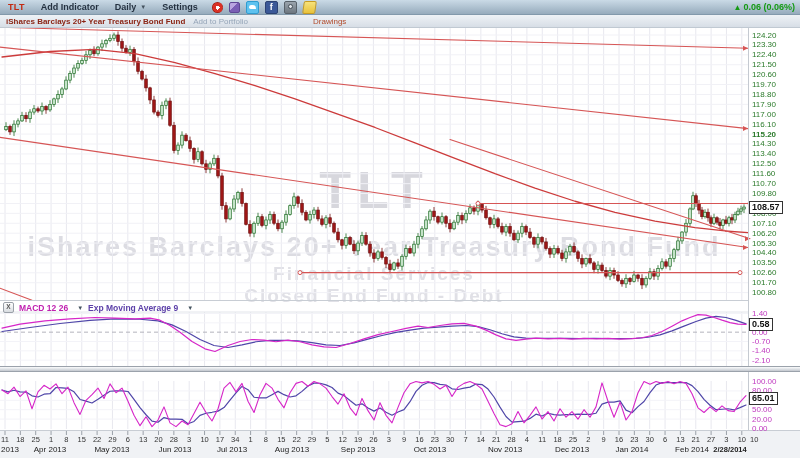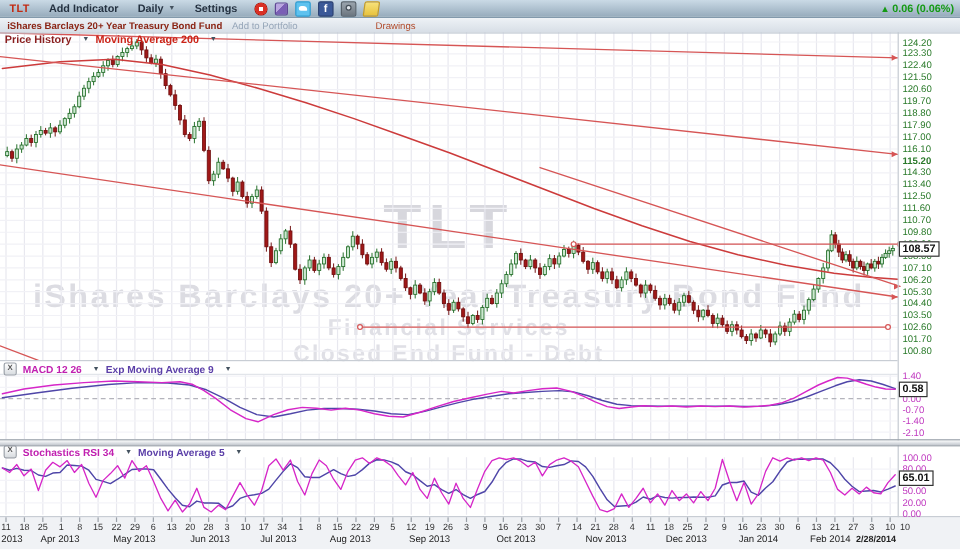--- a/index.html
+++ b/index.html
@@ -741,38 +741,25 @@
       <span>0.06 (0.06%)</span>
     </span>
   </div>
 
   <div class="subbar">
     <span class="fund">iShares Barclays 20+ Year Treasury Bond Fund</span>
     <span class="addport">Add to Portfolio</span>
     <span class="drawings">Drawings</span>
   </div>
 
-  <div class="paneHead ph-price">
-    <span class="lbl-maroon">Price History</span>
-    <span class="caret">▼</span>
-    <span class="lbl-red">Moving Average 200</span>
-    <span class="caret">▼</span>
-  </div>
   <div class="paneHead ph-macd">
     <span class="xbtn">X</span>
     <span class="lbl-magenta">MACD 12 26</span>
     <span class="caret">▼</span>
     <span class="lbl-purple">Exp Moving Average 9</span>
-    <span class="caret">▼</span>
-  </div>
-  <div class="paneHead ph-stoch">
-    <span class="xbtn">X</span>
-    <span class="lbl-magenta">Stochastics RSI 34</span>
-    <span class="caret">▼</span>
-    <span class="lbl-purple">Moving Average 5</span>
     <span class="caret">▼</span>
   </div>
 
   <div class="valbox" style="top:201px">108.57</div>
   <div class="valbox" style="top:318px">0.58</div>
   <div class="valbox" style="top:392px">65.01</div>
 
   <div id="ylabels">
       <span class="ylab green" style="top: 30.5px;">124.20</span>
       <span class="ylab green" style="top: 40.409px;">123.30</span>

